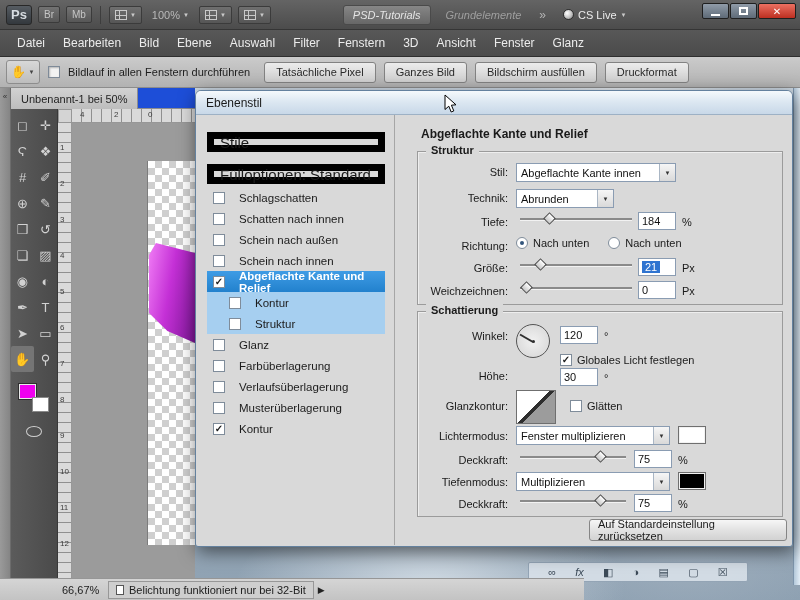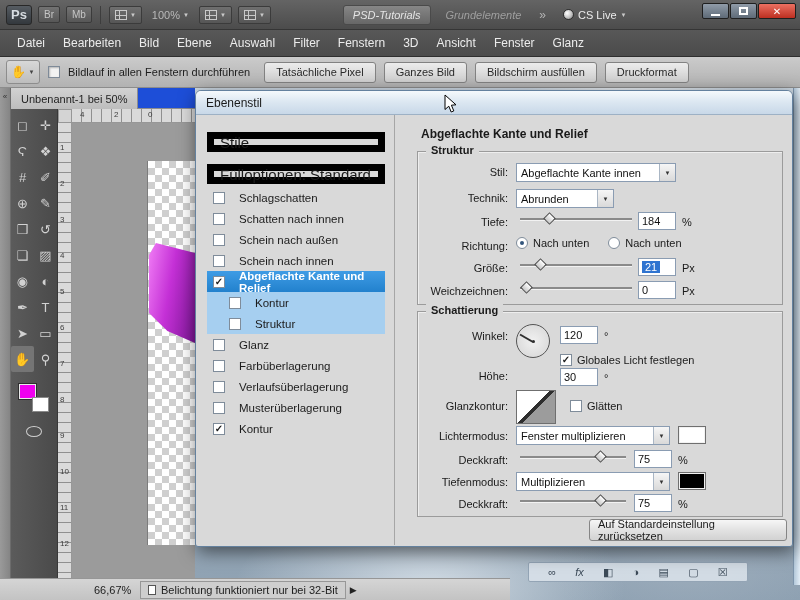--- a/index.html
+++ b/index.html
@@ -101,21 +101,21 @@
 .radio.on::after{content:"";position:absolute;inset:3px;border-radius:50%;background:#33567c;}
 .chk-row{position:absolute;display:flex;align-items:center;gap:5px;font-size:11px;color:#1a1a1a;}
 .dial{position:absolute;width:34px;height:34px;border-radius:50%;border:1px solid #555;background:radial-gradient(#f1f1f1,#d4d4d4);}
 .dial-line{position:absolute;left:50%;top:50%;width:15px;height:2px;background:#2e2e2e;transform-origin:0 50%;transform:rotate(-150deg);}
 .dial-dot{position:absolute;left:50%;top:50%;width:3px;height:3px;margin:-1px 0 0 -1px;background:#2e2e2e;border-radius:50%;}
 .contour{position:absolute;width:40px;height:34px;border:1px solid #6f6f6f;background:linear-gradient(135deg,#fff 46%,#2e2e2e 46% 53%,#9c9c9c 53%);}
 .cswatch{position:absolute;width:28px;height:18px;border:1px solid #6f6f6f;box-shadow:inset 0 0 0 1px #f2f2f2;}
 .btn7{position:absolute;height:22px;display:flex;align-items:center;justify-content:center;font-size:11px;color:#1a1a1a;background:linear-gradient(#f6f6f6,#e4e4e4 45%,#d2d2d2);border:1px solid #858585;border-radius:3px;padding:0 8px;}
 
 
-.statusbar{position:absolute;left:0;top:578px;width:510px;height:22px;background:linear-gradient(#d5d5d5,#c3c3c3);border-top:1px solid #969696;display:flex;align-items:center;font-size:11px;color:#1d1d1d;padding-left:32px;}
+.statusbar{position:absolute;left:0;top:578px;width:584px;height:22px;background:linear-gradient(#d5d5d5,#c3c3c3);border-top:1px solid #969696;display:flex;align-items:center;font-size:11px;color:#1d1d1d;}
 .sb-zoom{margin-left:62px;width:46px;}
 .sb-box{display:flex;align-items:center;gap:5px;height:18px;padding:0 7px;border:1px solid #979797;background:#cecece;}
 .sb-doc{width:8px;height:10px;background:#fff;border:1px solid #555;}
 .sb-arrow{margin-left:4px;font-size:9px;color:#222;}
 .dock-strip{position:absolute;left:528px;top:562px;width:220px;height:20px;background:rgba(218,225,233,.88);border:1px solid #93a4b5;border-radius:2px;display:flex;align-items:center;justify-content:space-evenly;color:#3c4a58;font-size:11px;}
 .dock-strip span{line-height:1;}
 .right-strip{position:absolute;left:793px;top:88px;width:7px;height:497px;background:linear-gradient(90deg,#b4c8da,#e2edf6);border-left:1px solid #7e95ac;}
 .cursor{position:absolute;left:444px;top:94px;pointer-events:none;}
 </style>
 </head>

